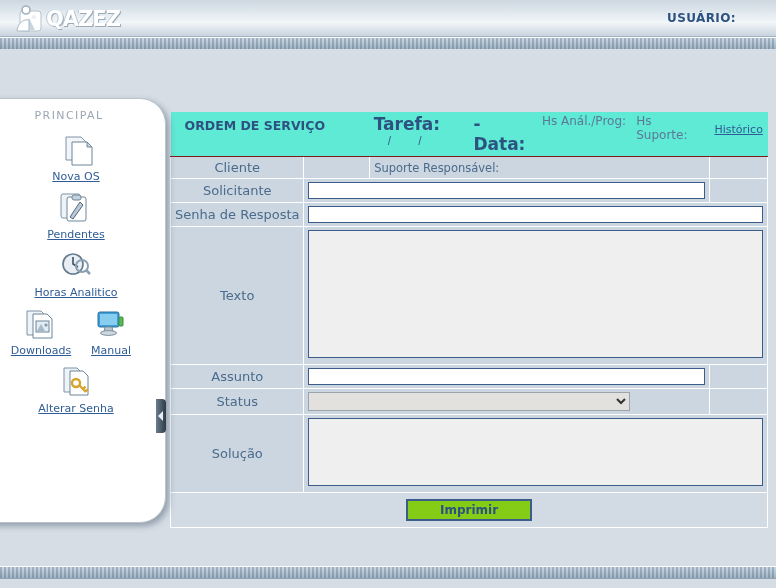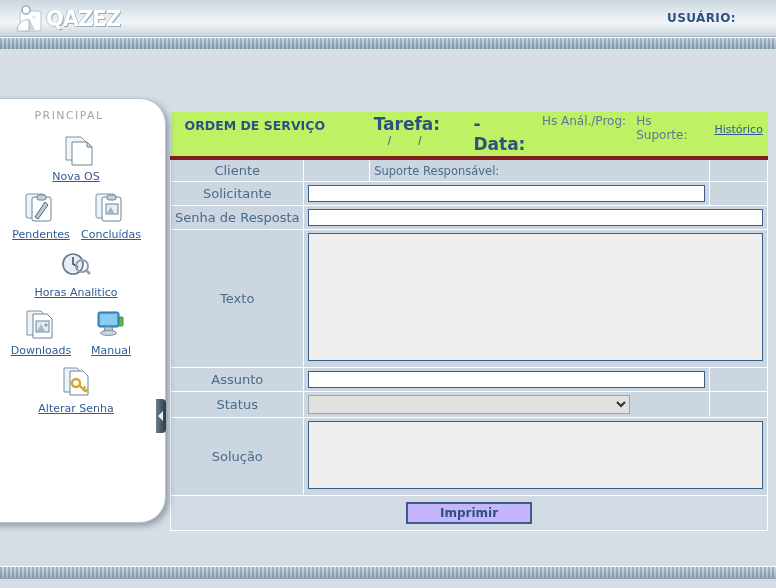--- a/index.html
+++ b/index.html
@@ -111,21 +111,21 @@
     border-collapse:collapse;
     font-size:12px;
   }
   .form td{
     border:1px solid #ffffff;
     padding:3px 4px;
     background:#ccd6e0;
     vertical-align:middle;
   }
   .hdrrow td{
-    background:#bef264;border:none;border-bottom:4px solid #7f1d1d;
+    background:#5eead4;border:none;border-bottom:1px solid #7f1d1d;
     padding:2px 4px;height:30px;vertical-align:top;
   }
   .os-title{
     font-family:"DejaVu Sans", sans-serif;
     font-weight:bold;font-size:12.5px;color:#2d5280;
     display:inline-block;margin:4px 0 0 10px;
   }
   .hl{font-family:"DejaVu Sans", sans-serif;font-weight:bold;color:#2d5280;font-size:17px;}
   .hl-soft{font-family:"DejaVu Sans", sans-serif;color:#5c7896;font-size:12px;}
   .slashes{color:#3a6090;font-size:12px;padding-left:14px;letter-spacing:12px;}
@@ -152,21 +152,21 @@
   }
   .sel{
     width:322px;height:19px;box-sizing:border-box;
     border:1px solid #9aa4ad;background:#e3e1de;
     font-family:"DejaVu Sans", sans-serif;font-size:11px;color:#333;
     outline:none;
   }
   .btnrow td{background:#d2dbe4;text-align:center;padding:6px 4px;}
   .btn{
     font-family:"DejaVu Sans", sans-serif;font-weight:bold;font-size:12px;
-    color:#2d5280;background:#c4b5fd;
+    color:#2d5280;background:#84cc16;
     border:2px solid #3c5d8a;
     padding:2px 32px;cursor:pointer;
   }
   .cli-blank{background:#d2dbe4;}
   .sup-resp{
     text-align:left;color:#4a6b8c;font-size:11.5px;
     font-family:"DejaVu Sans", sans-serif;background:#d2dbe4;
   }
 </style>
 </head>
@@ -217,32 +217,20 @@
           <span class="menu-icon">
             <svg width="40" height="40" viewBox="0 0 40 40">
               <rect x="5" y="7" width="19" height="24" rx="2" fill="#eef3f7" stroke="#7e93a6"></rect>
               <rect x="11" y="10" width="19" height="24" rx="2" fill="#ffffff" stroke="#6d8498"></rect>
               <rect x="16" y="8" width="9" height="5" rx="2" fill="#c3d2de" stroke="#6d8498"></rect>
               <path d="M14 30 L24 15 L27 18 L17 32 Z" fill="#b9c8d6" stroke="#52687c"></path>
             </svg>
           </span>
           <div class="menu-label">Pendentes</div>
         </div>
-        <div class="menu-item">
-          <span class="menu-icon">
-            <svg width="40" height="40" viewBox="0 0 40 40">
-              <rect x="5" y="7" width="19" height="24" rx="2" fill="#eef3f7" stroke="#7e93a6"></rect>
-              <rect x="11" y="10" width="19" height="24" rx="2" fill="#ffffff" stroke="#6d8498"></rect>
-              <rect x="16" y="8" width="9" height="5" rx="2" fill="#c3d2de" stroke="#6d8498"></rect>
-              <rect x="15" y="17" width="12" height="10" fill="#e7eef4" stroke="#6d8498"></rect>
-              <path d="M16 26 L20 20 L23 26 Z" fill="#9fb3c4"></path>
-            </svg>
-          </span>
-          <div class="menu-label">Concluídas</div>
-        </div>
       </div>
 
       <div class="menu-row">
         <div class="menu-item wide">
           <span class="menu-icon">
             <svg width="40" height="34" viewBox="0 0 40 34">
               <circle cx="17" cy="16" r="10" fill="#e8eef4" stroke="#61788c" stroke-width="1.6"></circle>
               <path d="M17 9 v7 l5 3" stroke="#3c5168" stroke-width="1.6" fill="none"></path>
               <circle cx="26" cy="18" r="6" fill="none" stroke="#8aa0b2" stroke-width="2"></circle>
               <path d="M30 22 l4 4" stroke="#8aa0b2" stroke-width="2.5"></path>

